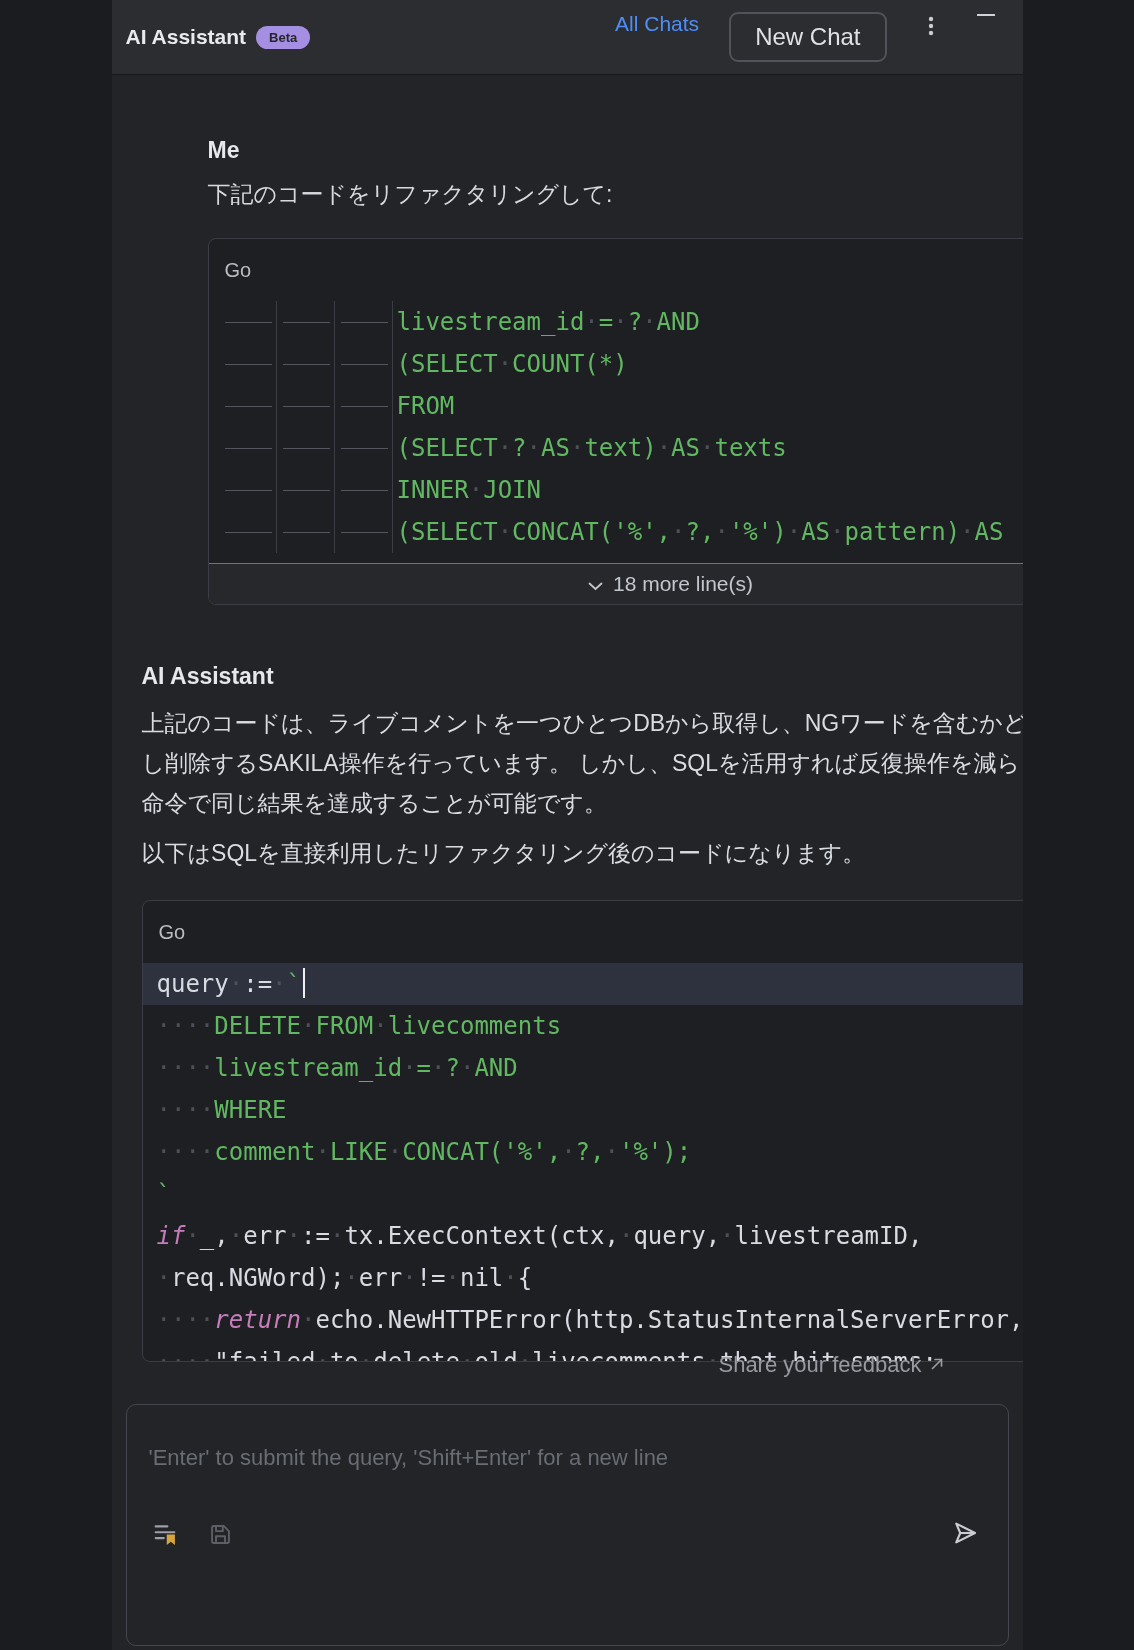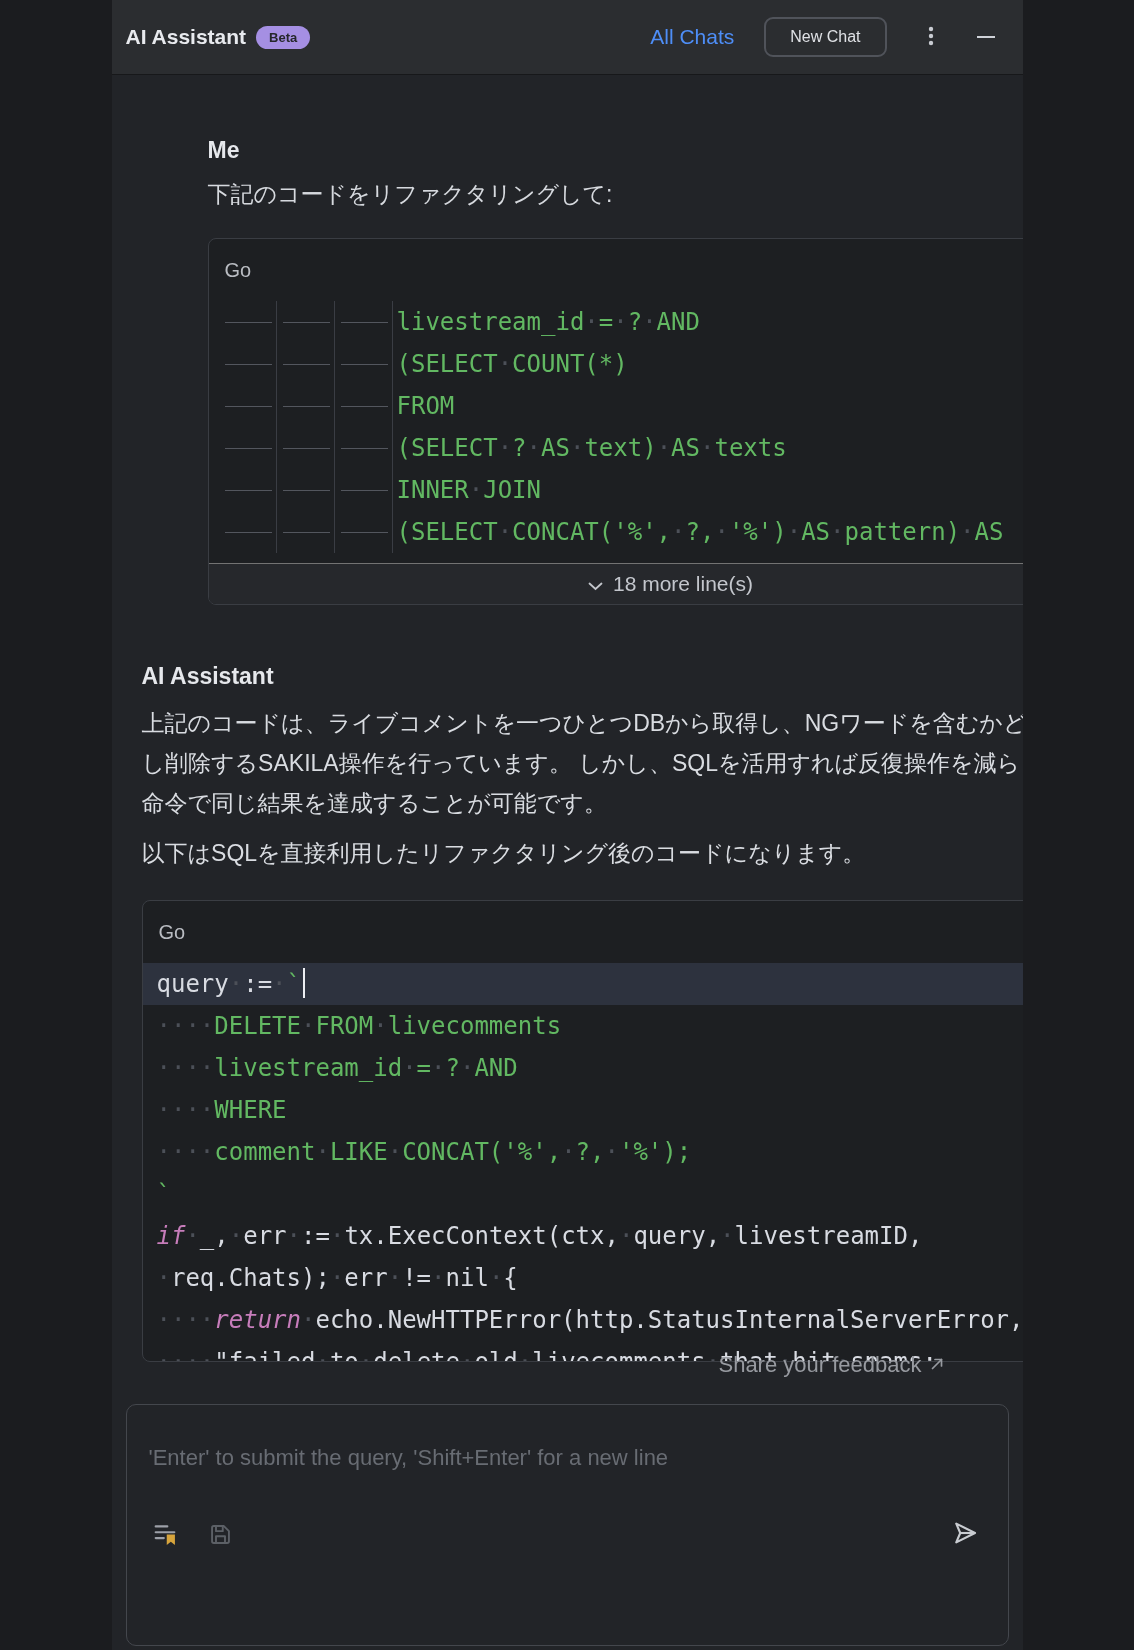--- a/index.html
+++ b/index.html
@@ -9,24 +9,24 @@
           background:#222428; color:#dfe1e5; margin:0 auto; }
 
   
   .hdr { position:absolute; top:0; left:0; right:0; height:75px; background:#2b2d30;
          border-bottom:1px solid #17181a; display:flex; align-items:center;
          justify-content:space-between; padding:0 26px 0 14px; }
   .hleft { display:flex; align-items:center; }
   .title { font-weight:700; font-size:21px; color:#e8eaee; }
   .beta  { background:#a58fe3; color:#25272b; font-size:13px; font-weight:600;
            padding:4px 13px; border-radius:14px; margin-left:10px; }
-  .hright { display:flex; align-items:center; gap:30px; }
+  .hright { display:flex; align-items:flex-start; gap:30px; }
   .all-chats { color:#4e8ef7; font-size:21px; cursor:pointer; text-decoration:none; }
   .new-chat { background:transparent; border:2px solid #50535a; border-radius:9px;
-              color:#dfe1e5; font-size:16px; padding:9px 24px; cursor:pointer;
+              color:#dfe1e5; font-size:24px; padding:9px 24px; cursor:pointer;
               font-family:inherit; }
   .iconbtn { background:none; border:0; color:#c9ccd2; cursor:pointer; display:flex;
              align-items:center; justify-content:center; padding:2px; }
   .minbar { width:18px; height:2px; background:#cfd2d8; display:block; }
 
   
   .user-msg { position:absolute; left:96px; top:131px; width:926px; }
   .msg-head { display:flex; justify-content:space-between; align-items:flex-end; }
   .author { font-weight:700; font-size:23px; color:#e6e8ec; }
   .user-text { margin-top:13px; font-size:23px; line-height:34px; color:#d6d9de; }
@@ -222,21 +222,21 @@
         </span>
       </div>
       <div class="code-area">
           <div class="code-line hl"><span class="tok-f">query</span><span class="ws">·</span><span class="tok-f">:=</span><span class="ws">·</span><span class="tok-g">`</span><span class="cursor"></span></div>
           <div class="code-line"><span class="ws">·</span><span class="ws">·</span><span class="ws">·</span><span class="ws">·</span><span class="tok-g">DELETE</span><span class="ws">·</span><span class="tok-g">FROM</span><span class="ws">·</span><span class="tok-g">livecomments</span></div>
           <div class="code-line"><span class="ws">·</span><span class="ws">·</span><span class="ws">·</span><span class="ws">·</span><span class="tok-g">livestream_id</span><span class="ws">·</span><span class="tok-g">=</span><span class="ws">·</span><span class="tok-g">?</span><span class="ws">·</span><span class="tok-g">AND</span></div>
           <div class="code-line"><span class="ws">·</span><span class="ws">·</span><span class="ws">·</span><span class="ws">·</span><span class="tok-g">WHERE</span></div>
           <div class="code-line"><span class="ws">·</span><span class="ws">·</span><span class="ws">·</span><span class="ws">·</span><span class="tok-g">comment</span><span class="ws">·</span><span class="tok-g">LIKE</span><span class="ws">·</span><span class="tok-g">CONCAT('%',</span><span class="ws">·</span><span class="tok-g">?,</span><span class="ws">·</span><span class="tok-g">'%');</span></div>
           <div class="code-line"><span class="tok-g">`</span></div>
           <div class="code-line"><span class="tok-k">if</span><span class="ws">·</span><span class="tok-f">_,</span><span class="ws">·</span><span class="tok-f">err</span><span class="ws">·</span><span class="tok-f">:=</span><span class="ws">·</span><span class="tok-f">tx.ExecContext(ctx,</span><span class="ws">·</span><span class="tok-f">query,</span><span class="ws">·</span><span class="tok-f">livestreamID,</span></div>
-          <div class="code-line"><span class="ws">·</span><span class="tok-f">req.Chats);</span><span class="ws">·</span><span class="tok-f">err</span><span class="ws">·</span><span class="tok-f">!=</span><span class="ws">·</span><span class="tok-f">nil</span><span class="ws">·</span><span class="tok-f">{</span></div>
+          <div class="code-line"><span class="ws">·</span><span class="tok-f">req.NGWord);</span><span class="ws">·</span><span class="tok-f">err</span><span class="ws">·</span><span class="tok-f">!=</span><span class="ws">·</span><span class="tok-f">nil</span><span class="ws">·</span><span class="tok-f">{</span></div>
           <div class="code-line"><span class="ws">·</span><span class="ws">·</span><span class="ws">·</span><span class="ws">·</span><span class="tok-k">return</span><span class="ws">·</span><span class="tok-f">echo.NewHTTPError(http.StatusInternalServerError,</span></div>
           <div class="code-line"><span class="ws">·</span><span class="ws">·</span><span class="ws">·</span><span class="ws">·</span><span class="tok-f">"failed</span><span class="ws">·</span><span class="tok-f">to</span><span class="ws">·</span><span class="tok-f">delete</span><span class="ws">·</span><span class="tok-f">old</span><span class="ws">·</span><span class="tok-f">livecomments</span><span class="ws">·</span><span class="tok-f">that</span><span class="ws">·</span><span class="tok-f">hit</span><span class="ws">·</span><span class="tok-f">spams:</span></div>
         </div>
     </div>
   </div>
 
   <div class="feedback">
     <span>Share your feedback</span>
     <span>
       <svg width="16" height="16" viewBox="0 0 16 16" fill="none" stroke="currentColor" stroke-width="1.7" stroke-linecap="round" stroke-linejoin="round">

